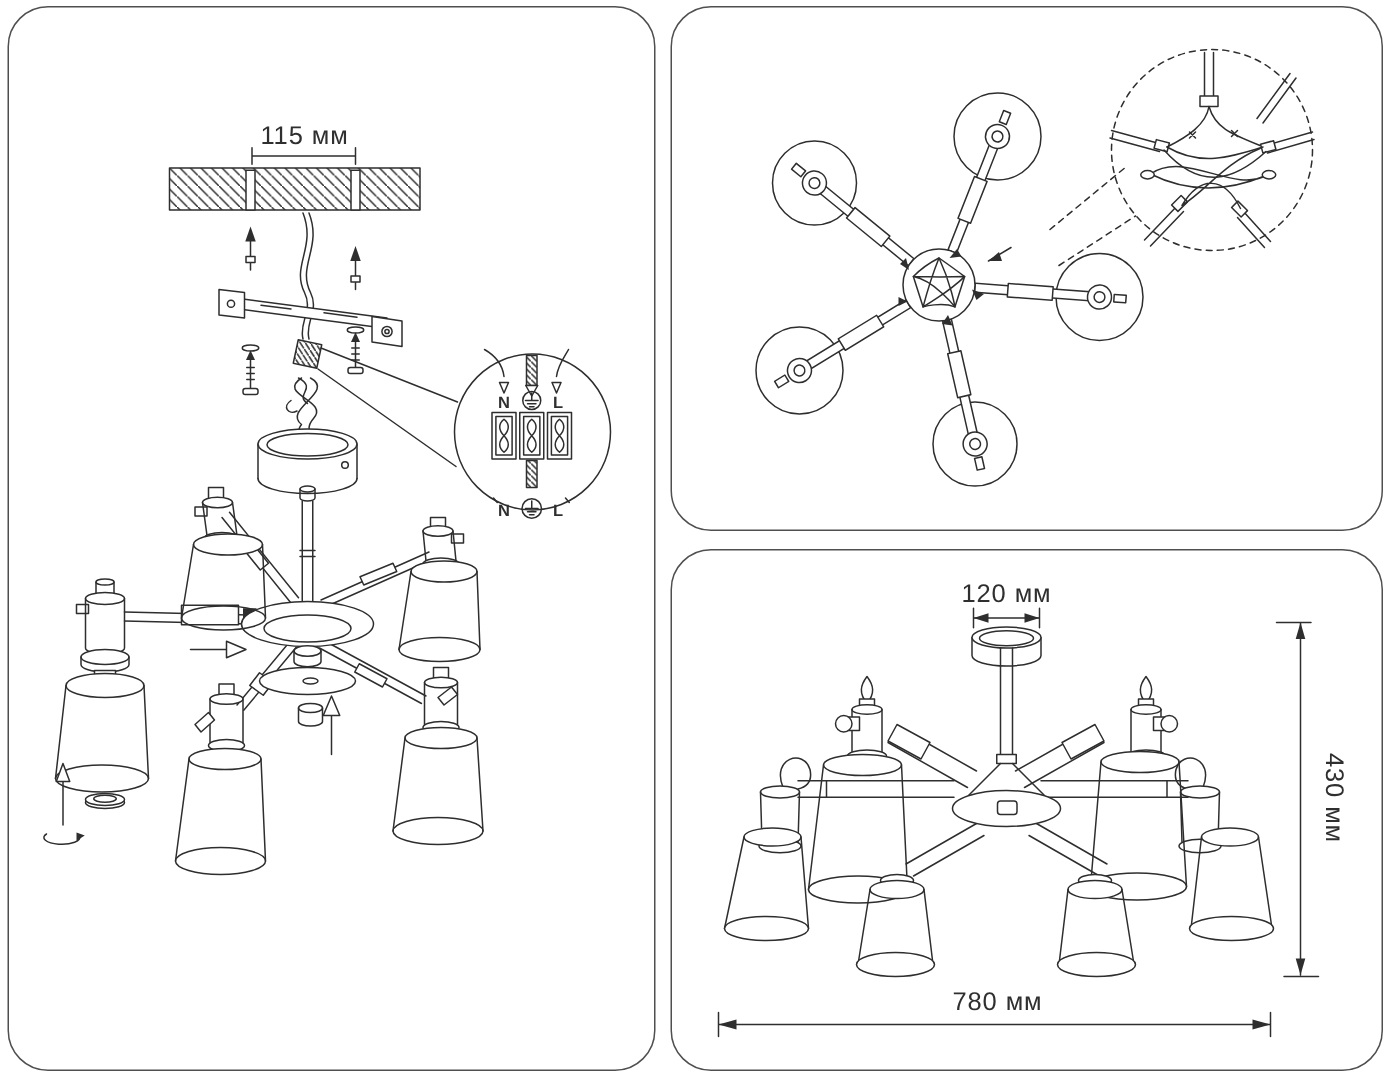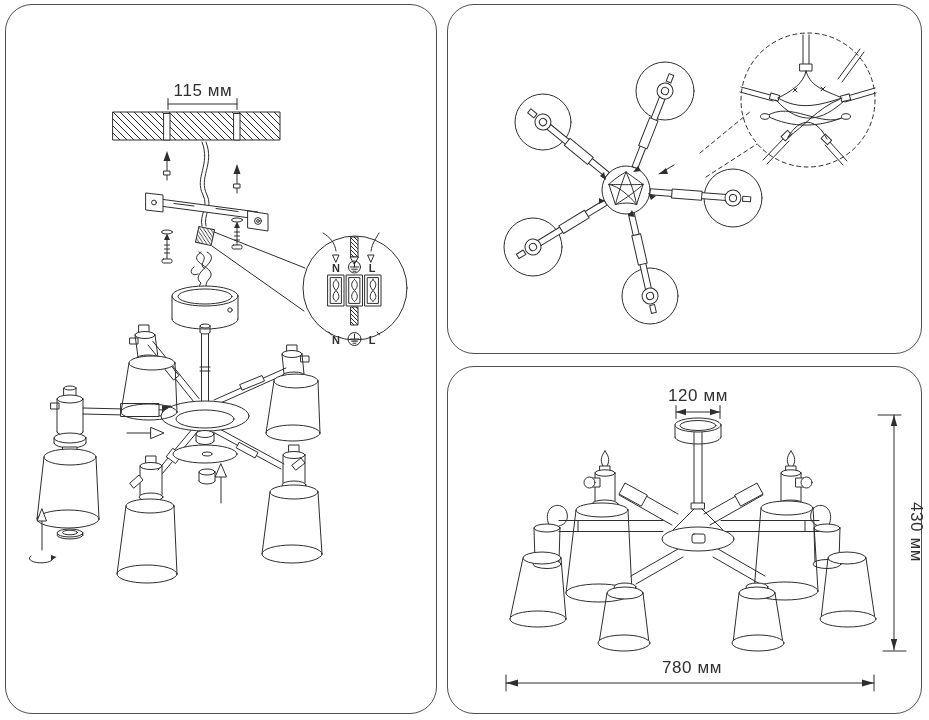--- a/index.html
+++ b/index.html
@@ -2,21 +2,21 @@
 <html><head>
 <meta charset="utf-8">
 <style>
   html,body{margin:0;padding:0;background:#fff;}
   .canvas{position:relative;width:929px;height:720px;background:#fff;
           font-family:"Liberation Sans",sans-serif;overflow:hidden;}
   .panel{position:absolute;border:1.2px solid #4f4f4f;border-radius:27px;
          background:#fff;box-sizing:border-box;}
   #panel-left{left:5px;top:4px;width:432px;height:710px;}
   #panel-topright{left:447px;top:4px;width:475px;height:350px;}
-  #panel-bottomright{left:447px;top:366px;width:475px;height:348px;padding-left:27px;}
+  #panel-bottomright{left:447px;top:366px;width:475px;height:348px;}
   svg{display:block;}
   svg *{stroke:#2e2e2e;stroke-width:1;fill:none;stroke-linecap:round;stroke-linejoin:round;}
   svg .f{fill:#ffffff;}
   svg .dk{fill:#2e2e2e;stroke:none;}
   svg .hz{fill:url(#hatch);stroke:#2e2e2e;}
   svg .hd{fill:url(#hatchD);stroke:#2e2e2e;}
   svg text{stroke:none;fill:#2f2f2f;}
   text.dim{font-size:17px;letter-spacing:0.6px;}
   text.lbl{font-size:11px;font-weight:bold;}
   .dash{stroke-dasharray:4 3.5;}

